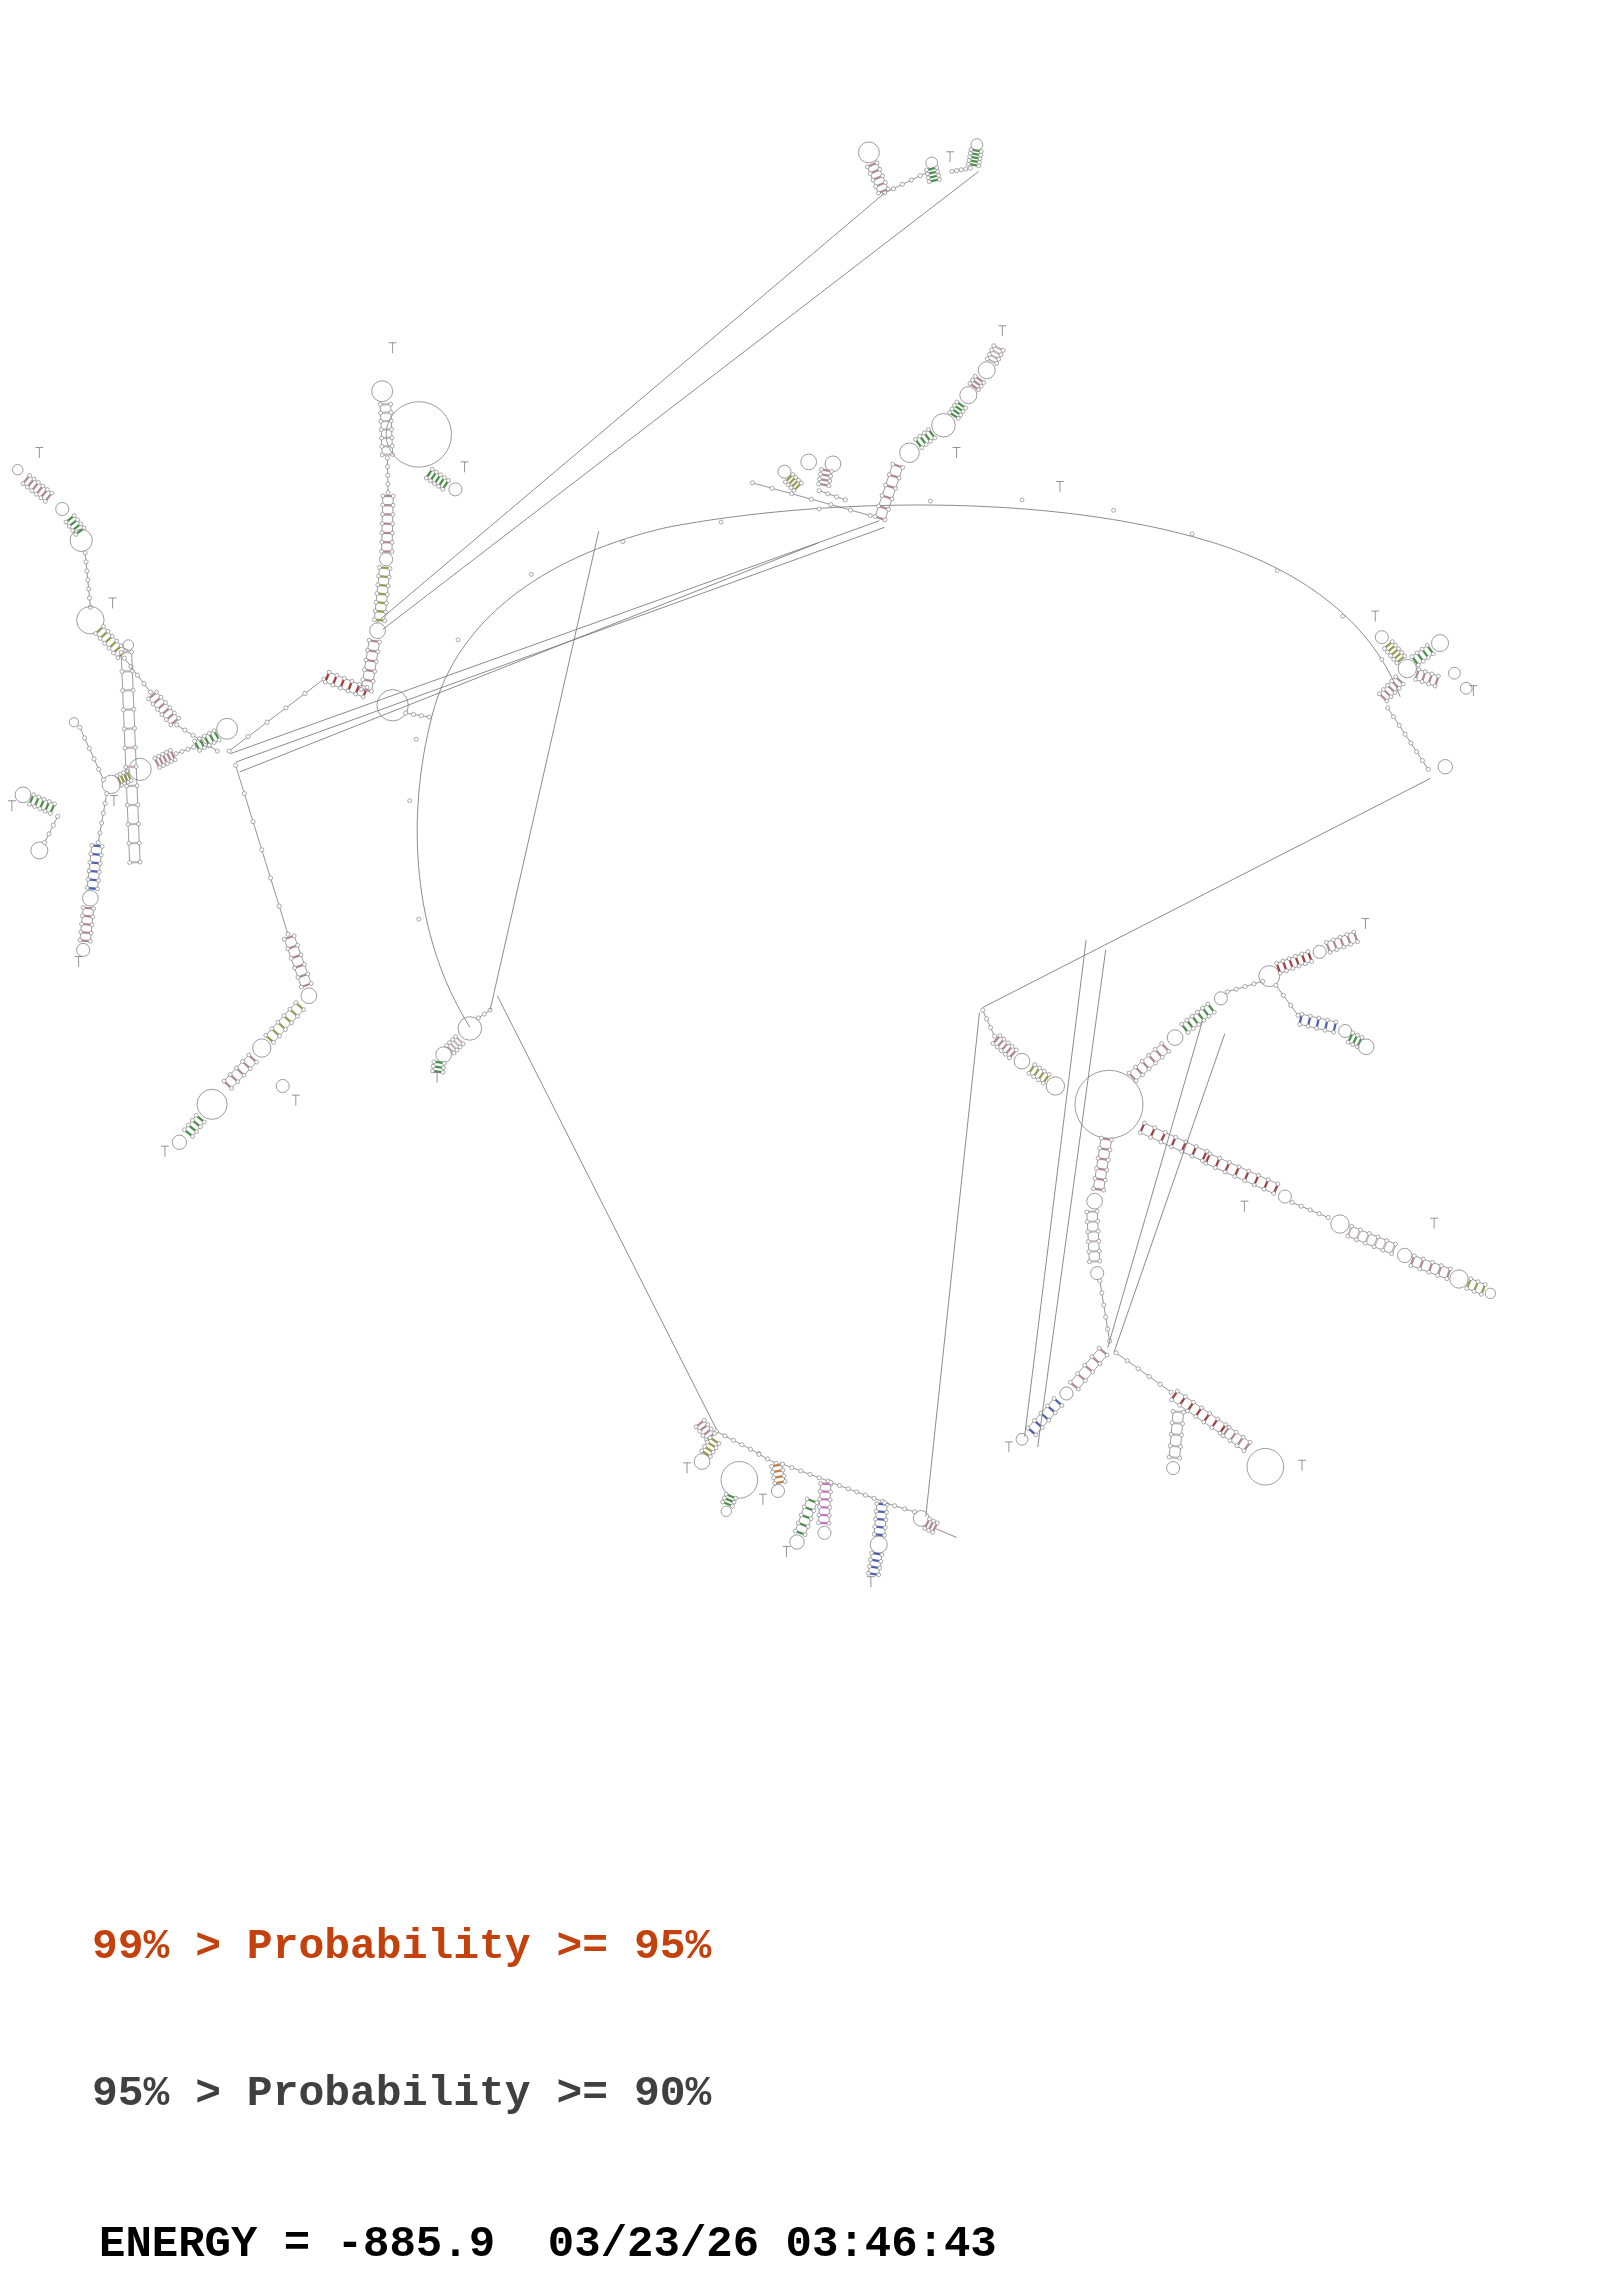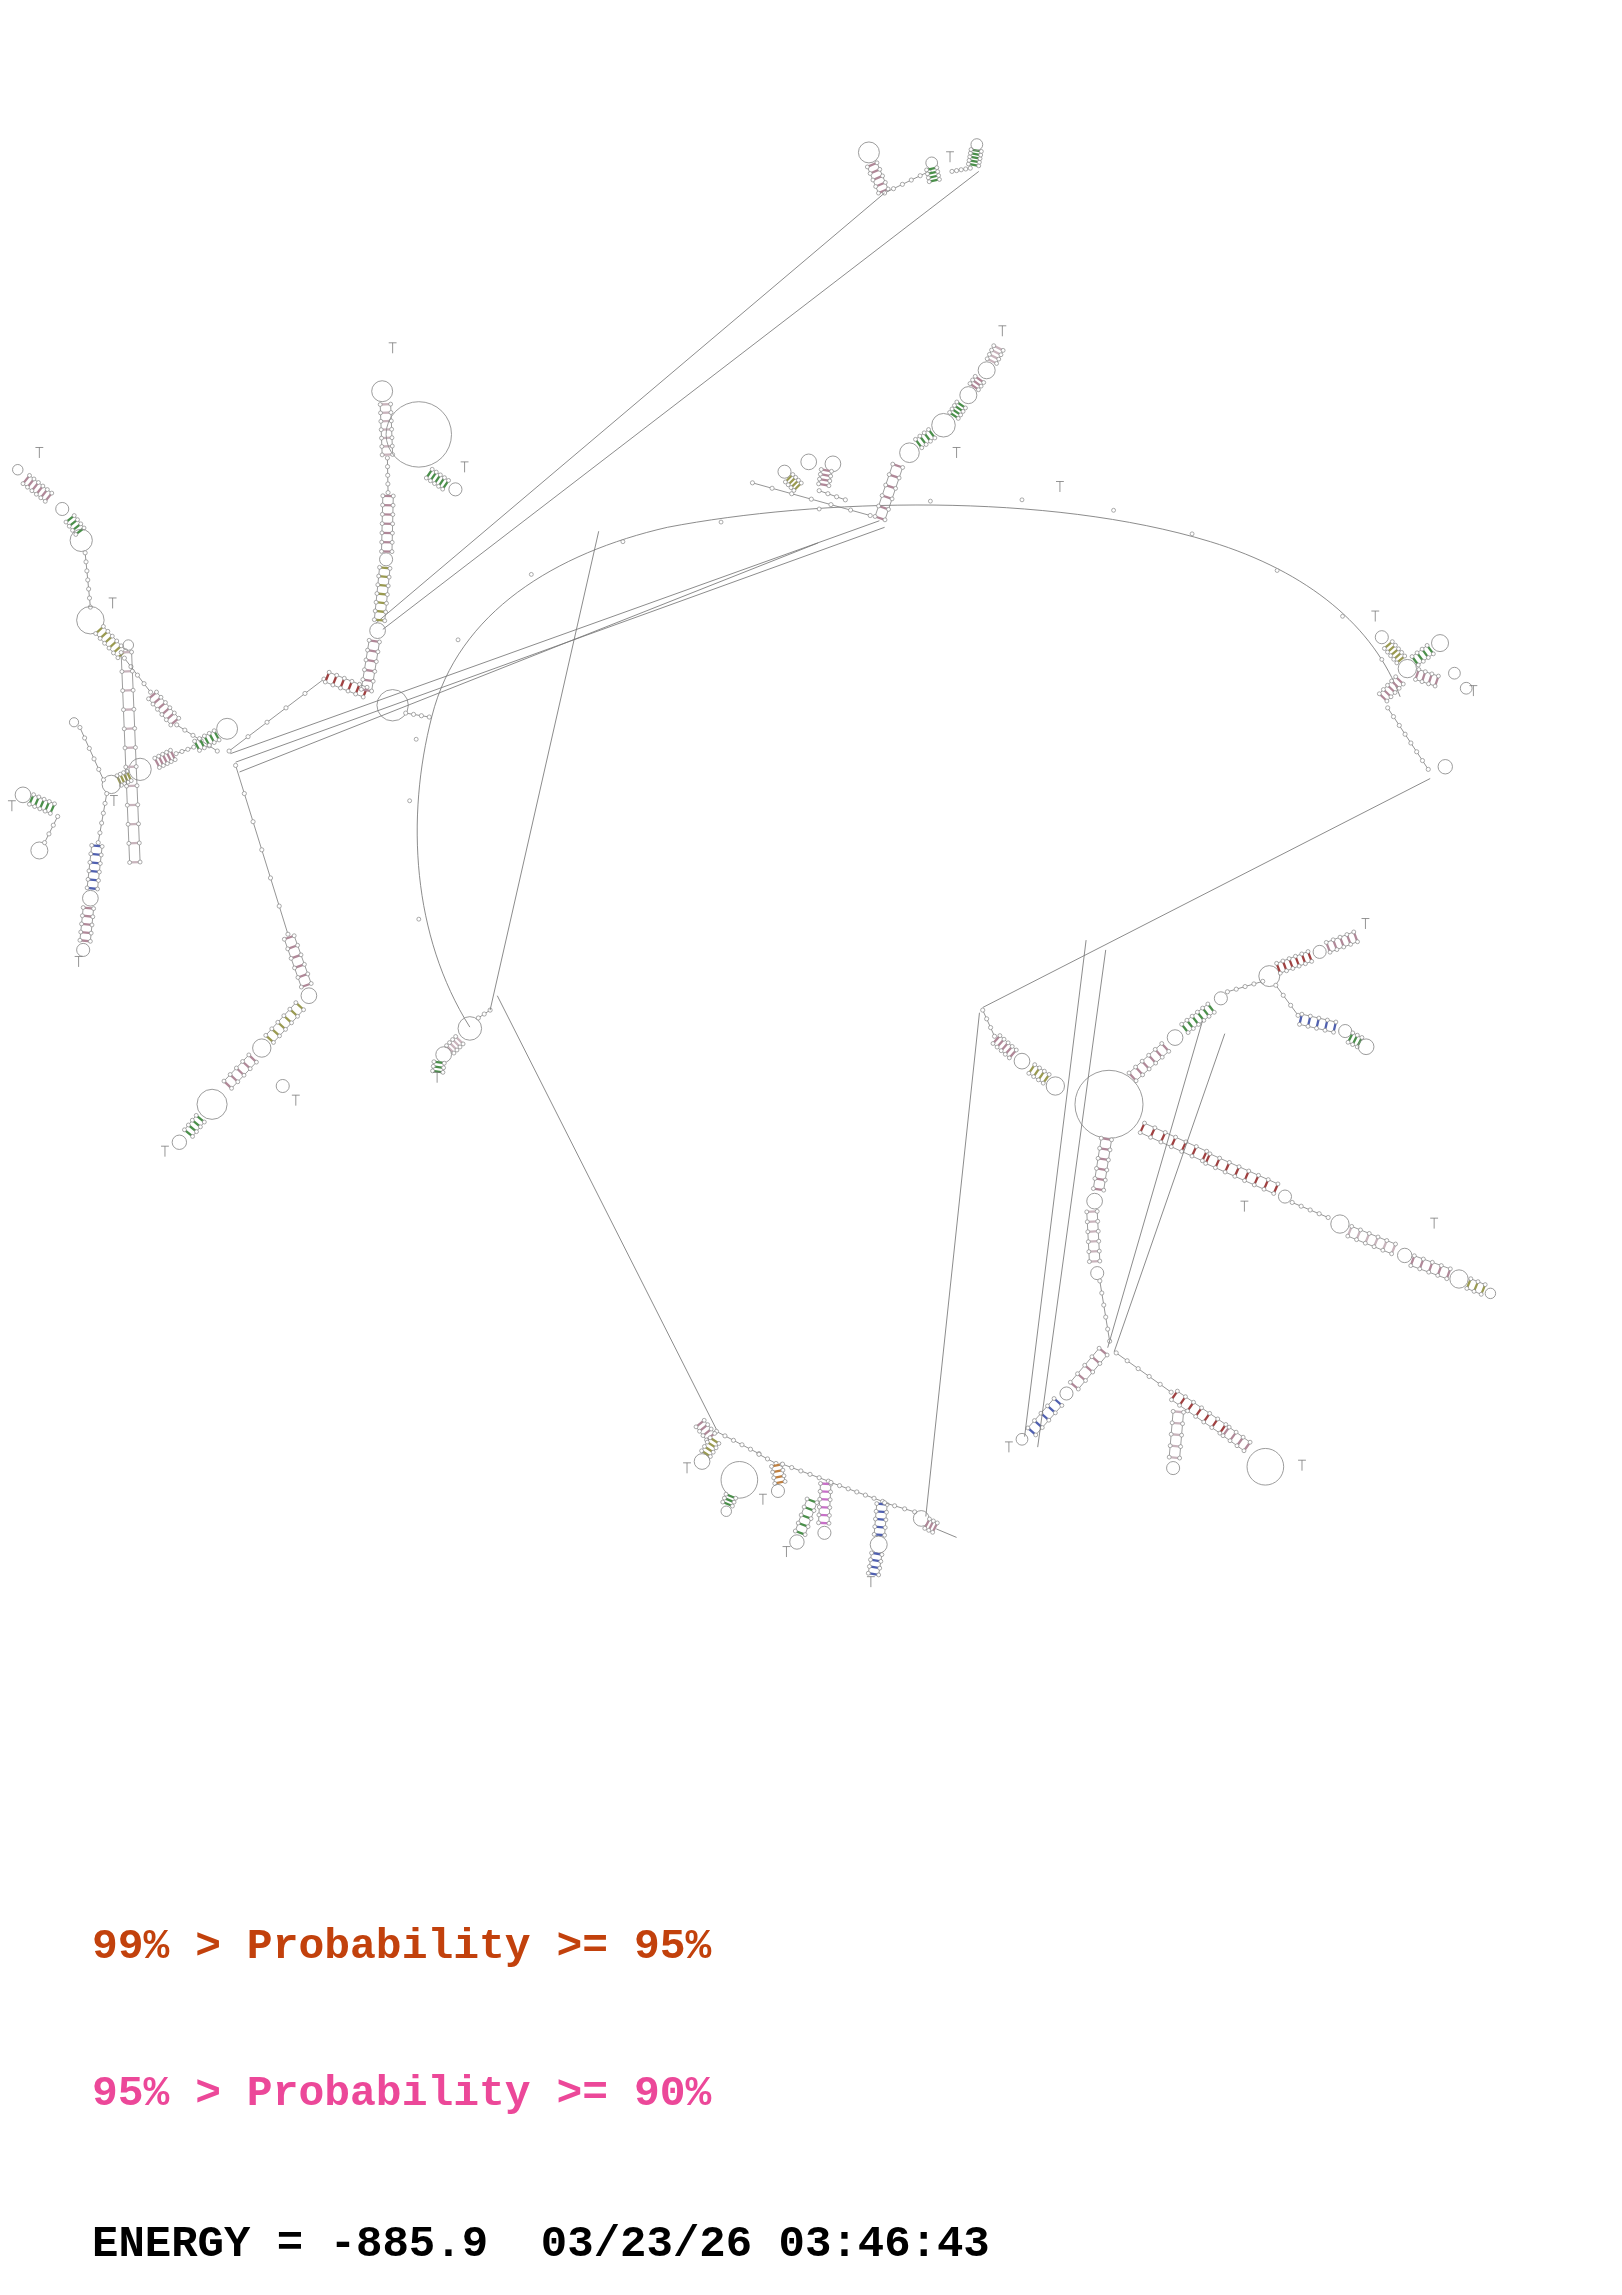--- a/index.html
+++ b/index.html
@@ -1506,24 +1506,24 @@
       <circle cx="1419.4222912360003" cy="2339.1554175279994" r="3" fill="#ffffff" stroke="#8a8a8a" stroke-width="1.1"></circle>
       <circle cx="1426.5777087639997" cy="2324.8445824720006" r="3" fill="#ffffff" stroke="#8a8a8a" stroke-width="1.1"></circle>
       <line x1="1425.4222912360003" y1="2342.1554175279994" x2="1432.5777087639997" y2="2327.8445824720006" stroke="#b08898" stroke-width="3.5"></line>
       <circle cx="1425.4222912360003" cy="2342.1554175279994" r="3" fill="#ffffff" stroke="#8a8a8a" stroke-width="1.1"></circle>
       <circle cx="1432.5777087639997" cy="2327.8445824720006" r="3" fill="#ffffff" stroke="#8a8a8a" stroke-width="1.1"></circle>
       <line x1="1431" y1="2337" x2="1462" y2="2350" stroke="#777777" stroke-width="1.3"></line>
     </svg>
 
   <div class="legend">
     <div style="color: #c2410c;">99% &gt; Probability &gt;= 95%</div>
-    <div style="color: #ec4899;">95% &gt; Probability &gt;= 90%</div>
+    <div style="color: #404040;">95% &gt; Probability &gt;= 90%</div>
     
     
     
     
     
   </div>
 
-  <div class="energy" style="color: rgb(0, 0, 0);">ENERGY = -885.9  03/23/26 03:46:43</div>
+  <div class="energy" style="color: rgb(0, 0, 0); margin-left: 7px;">ENERGY = -885.9  03/23/26 03:46:43</div>
 
 </div>
 
 
 </body></html>

